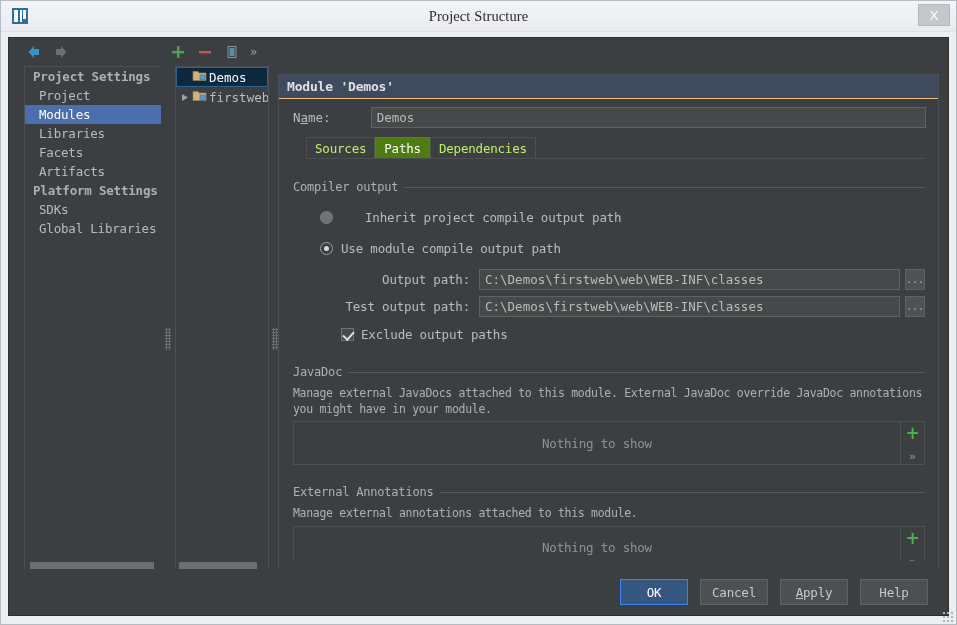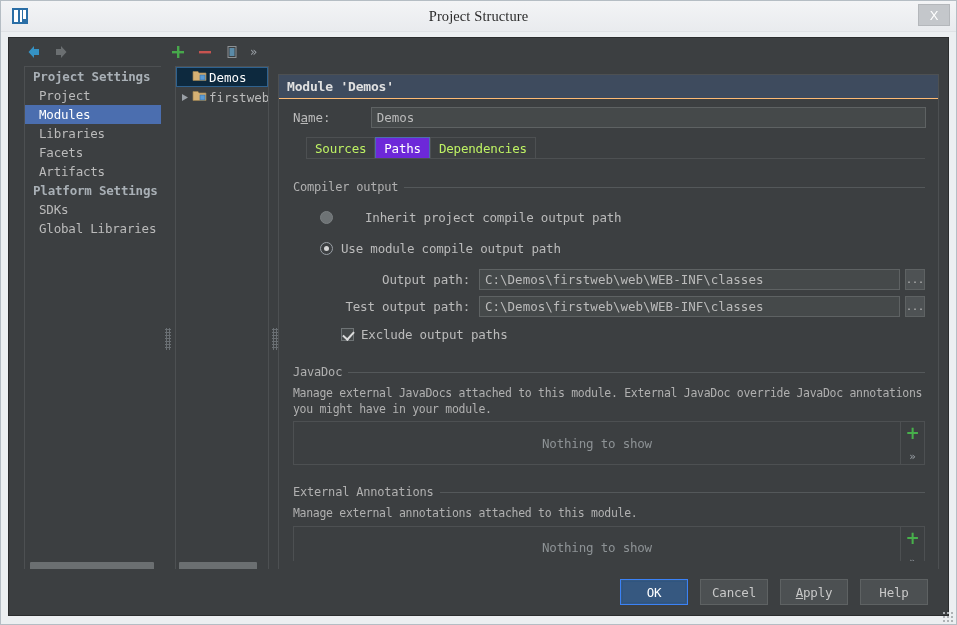--- a/index.html
+++ b/index.html
@@ -238,21 +238,21 @@
     color: #bef264;
     padding: 3px 8px 3px 8px;
     border: 1px solid #4d5052;
     border-bottom: none;
     background: #3c3f41;
     cursor: pointer;
     white-space: nowrap;
     letter-spacing: -0.2px;
   }
   .tab.active {
-    background: #6d28d9;
+    background: #4d7c0f;
     color: #ffffff;
     border-color: #4b6eaf;
   }
   #tabs-underline {
     position: absolute;
     left: 27px; right: 13px;
     height: 1px; background: #4d5052;
     margin-top: -1px;
   }
 

